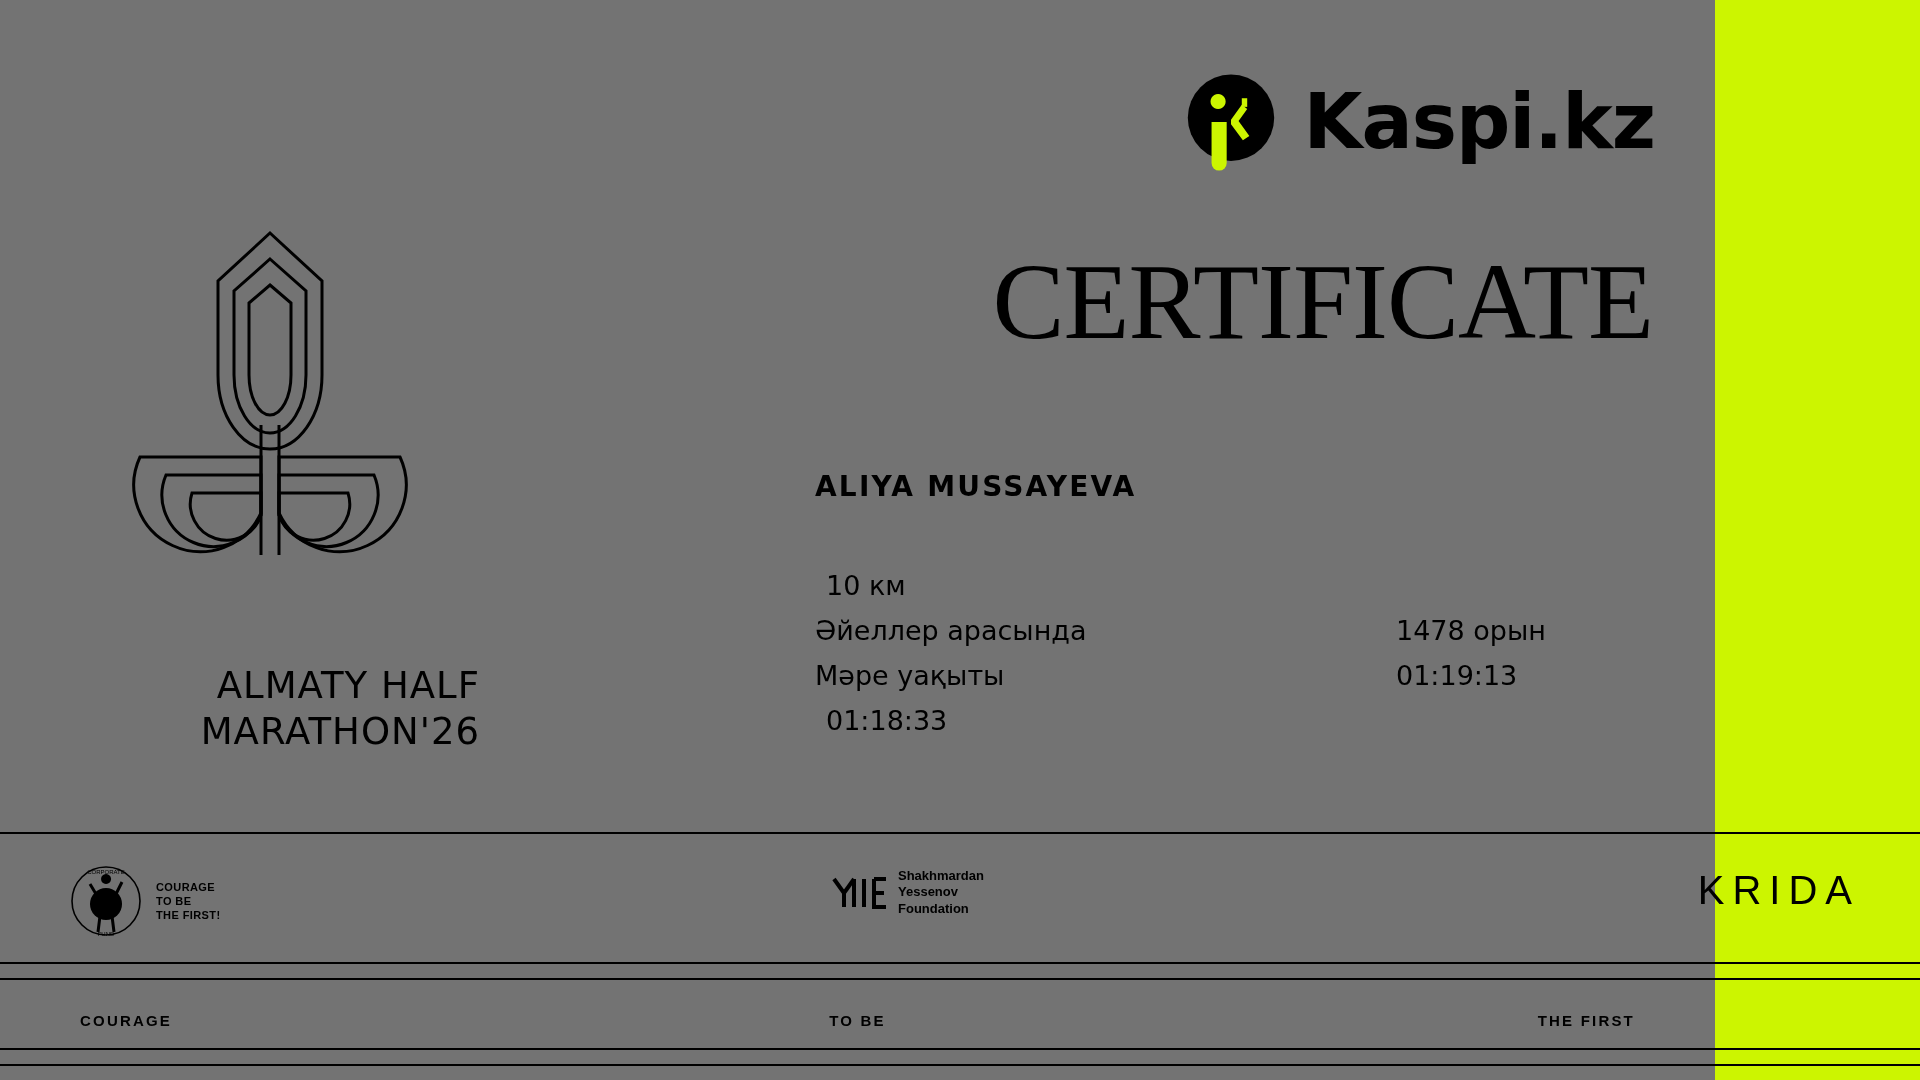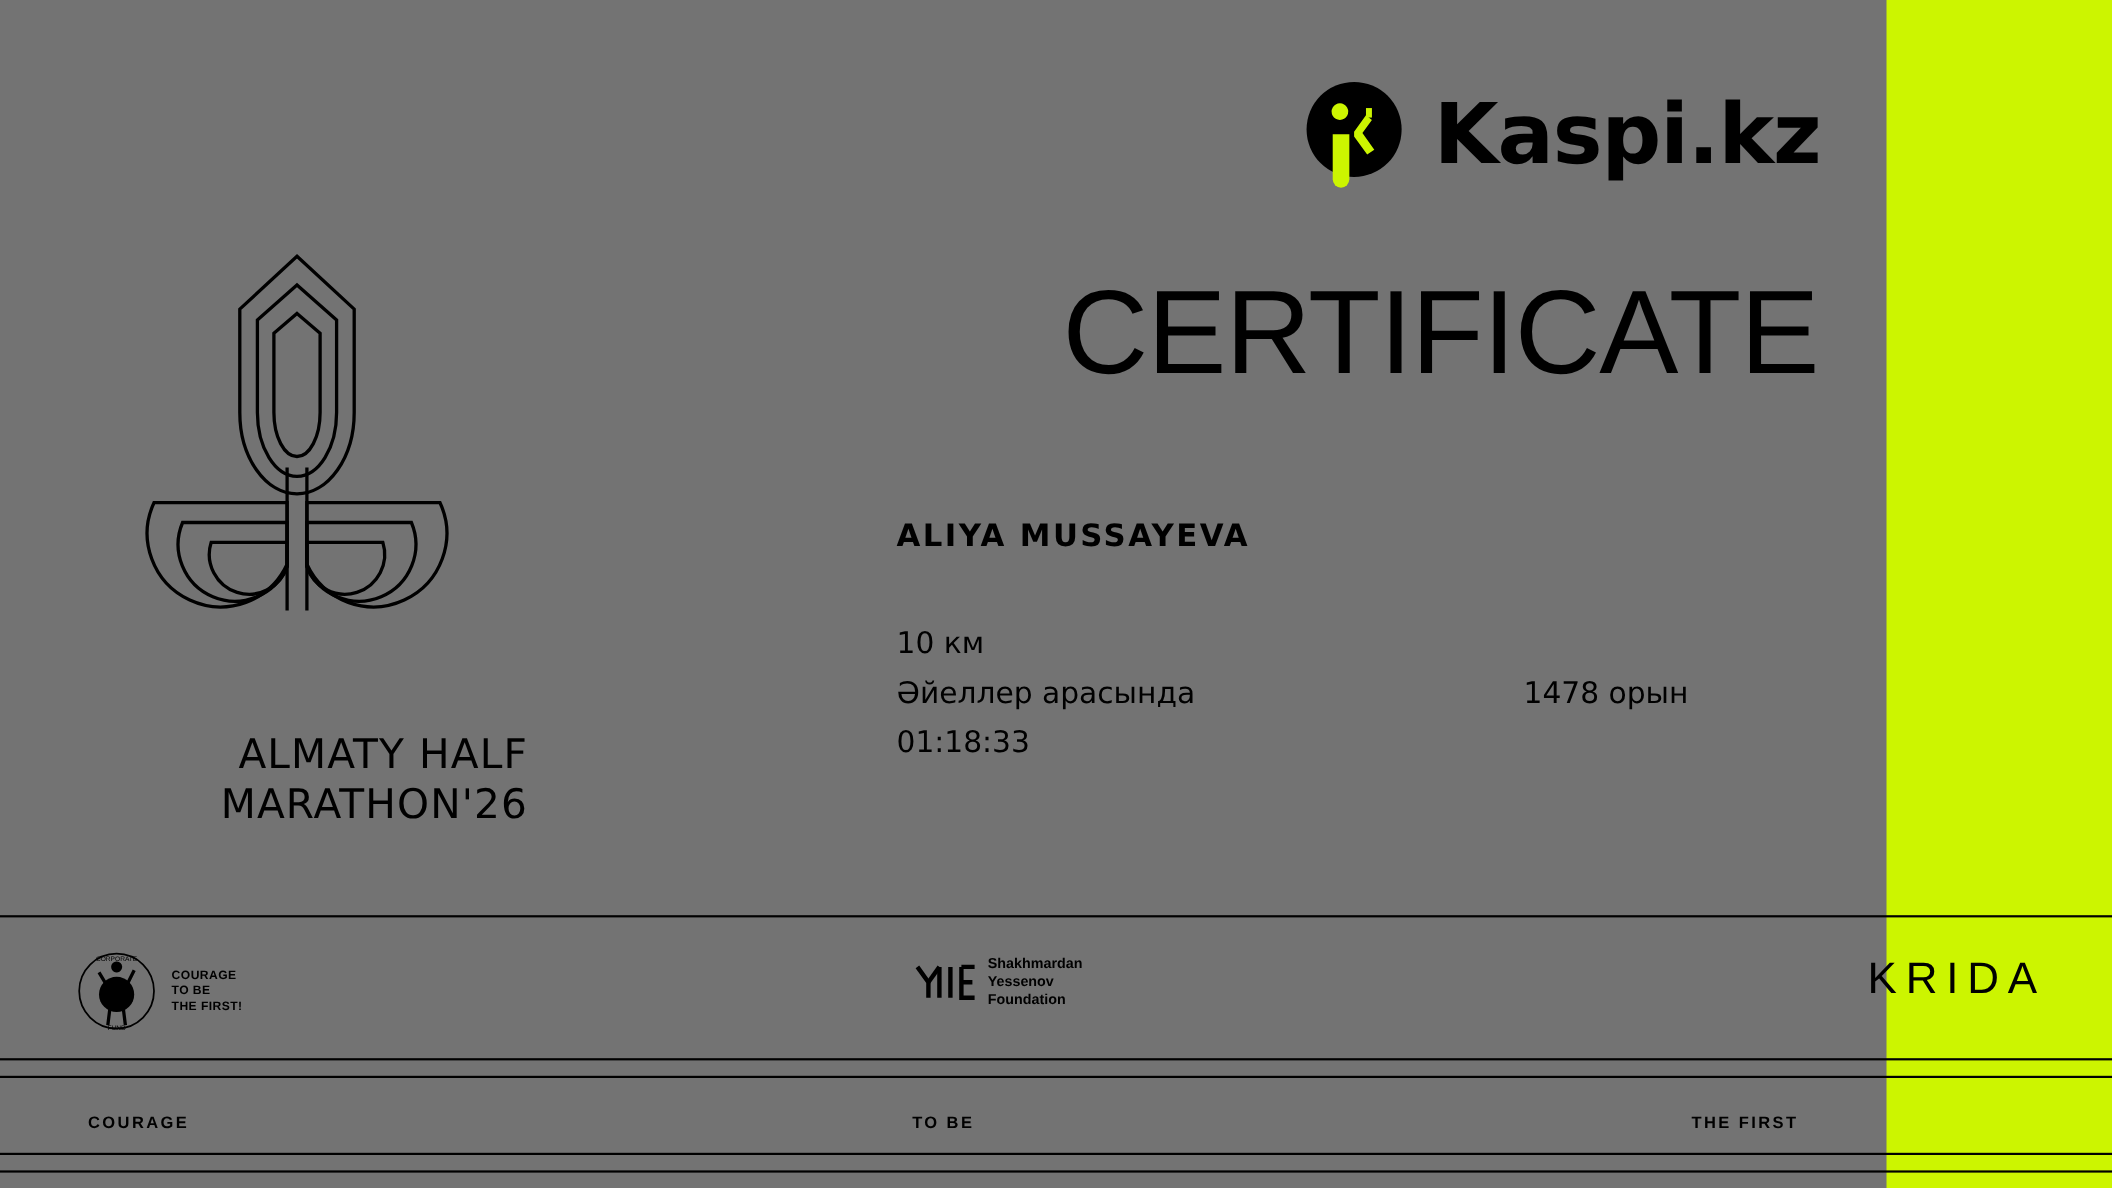--- a/index.html
+++ b/index.html
@@ -73,21 +73,21 @@
 
   
   .title {
     position: absolute;
     right: 62px;
     top: 248px;
     font-size: 108px;
     line-height: 1;
     letter-spacing: -1px;
     font-weight: 400;
-    font-family: Liberation Sans, sans-serif;
+    font-family: Liberation Serif, serif;
     text-align: center;
     color: #000;
   }
 
   .athlete {
     position: absolute;
     left: 815px;
     top: 470px;
     font-size: 28px;
     font-weight: bold;
@@ -110,20 +110,21 @@
   .result-label {
     width: 570px;
     font-size: 27px;
     font-family: "DejaVu Sans", sans-serif;
     color: #000;
   }
   .result-value {
     font-size: 27px;
     font-family: "DejaVu Sans", sans-serif;
     color: #000;
+    margin-left: 11px;
   }
 
   
   .rule {
     position: absolute;
     left: 0;
     width: 1920px;
     height: 2px;
     background: #000;
   }
@@ -235,20 +236,24 @@
 
   <div class="athlete">ALIYA MUSSAYEVA</div>
 
   <div class="results">
     <div class="result-row">
       <div class="result-value">10 км</div>
     </div>
     <div class="result-row">
       <div class="result-label">Әйеллер арасында</div>
       <div class="result-value">1478 орын</div>
+    </div>
+    <div class="result-row">
+      <div class="result-label">Мәре уақыты</div>
+      <div class="result-value">01:19:13</div>
     </div>
     <div class="result-row">
       <div class="result-value">01:18:33</div>
     </div>
   </div>
 
   <div class="rule r1"></div>
   <div class="rule r2"></div>
   <div class="rule r3"></div>
   <div class="rule r4"></div>

